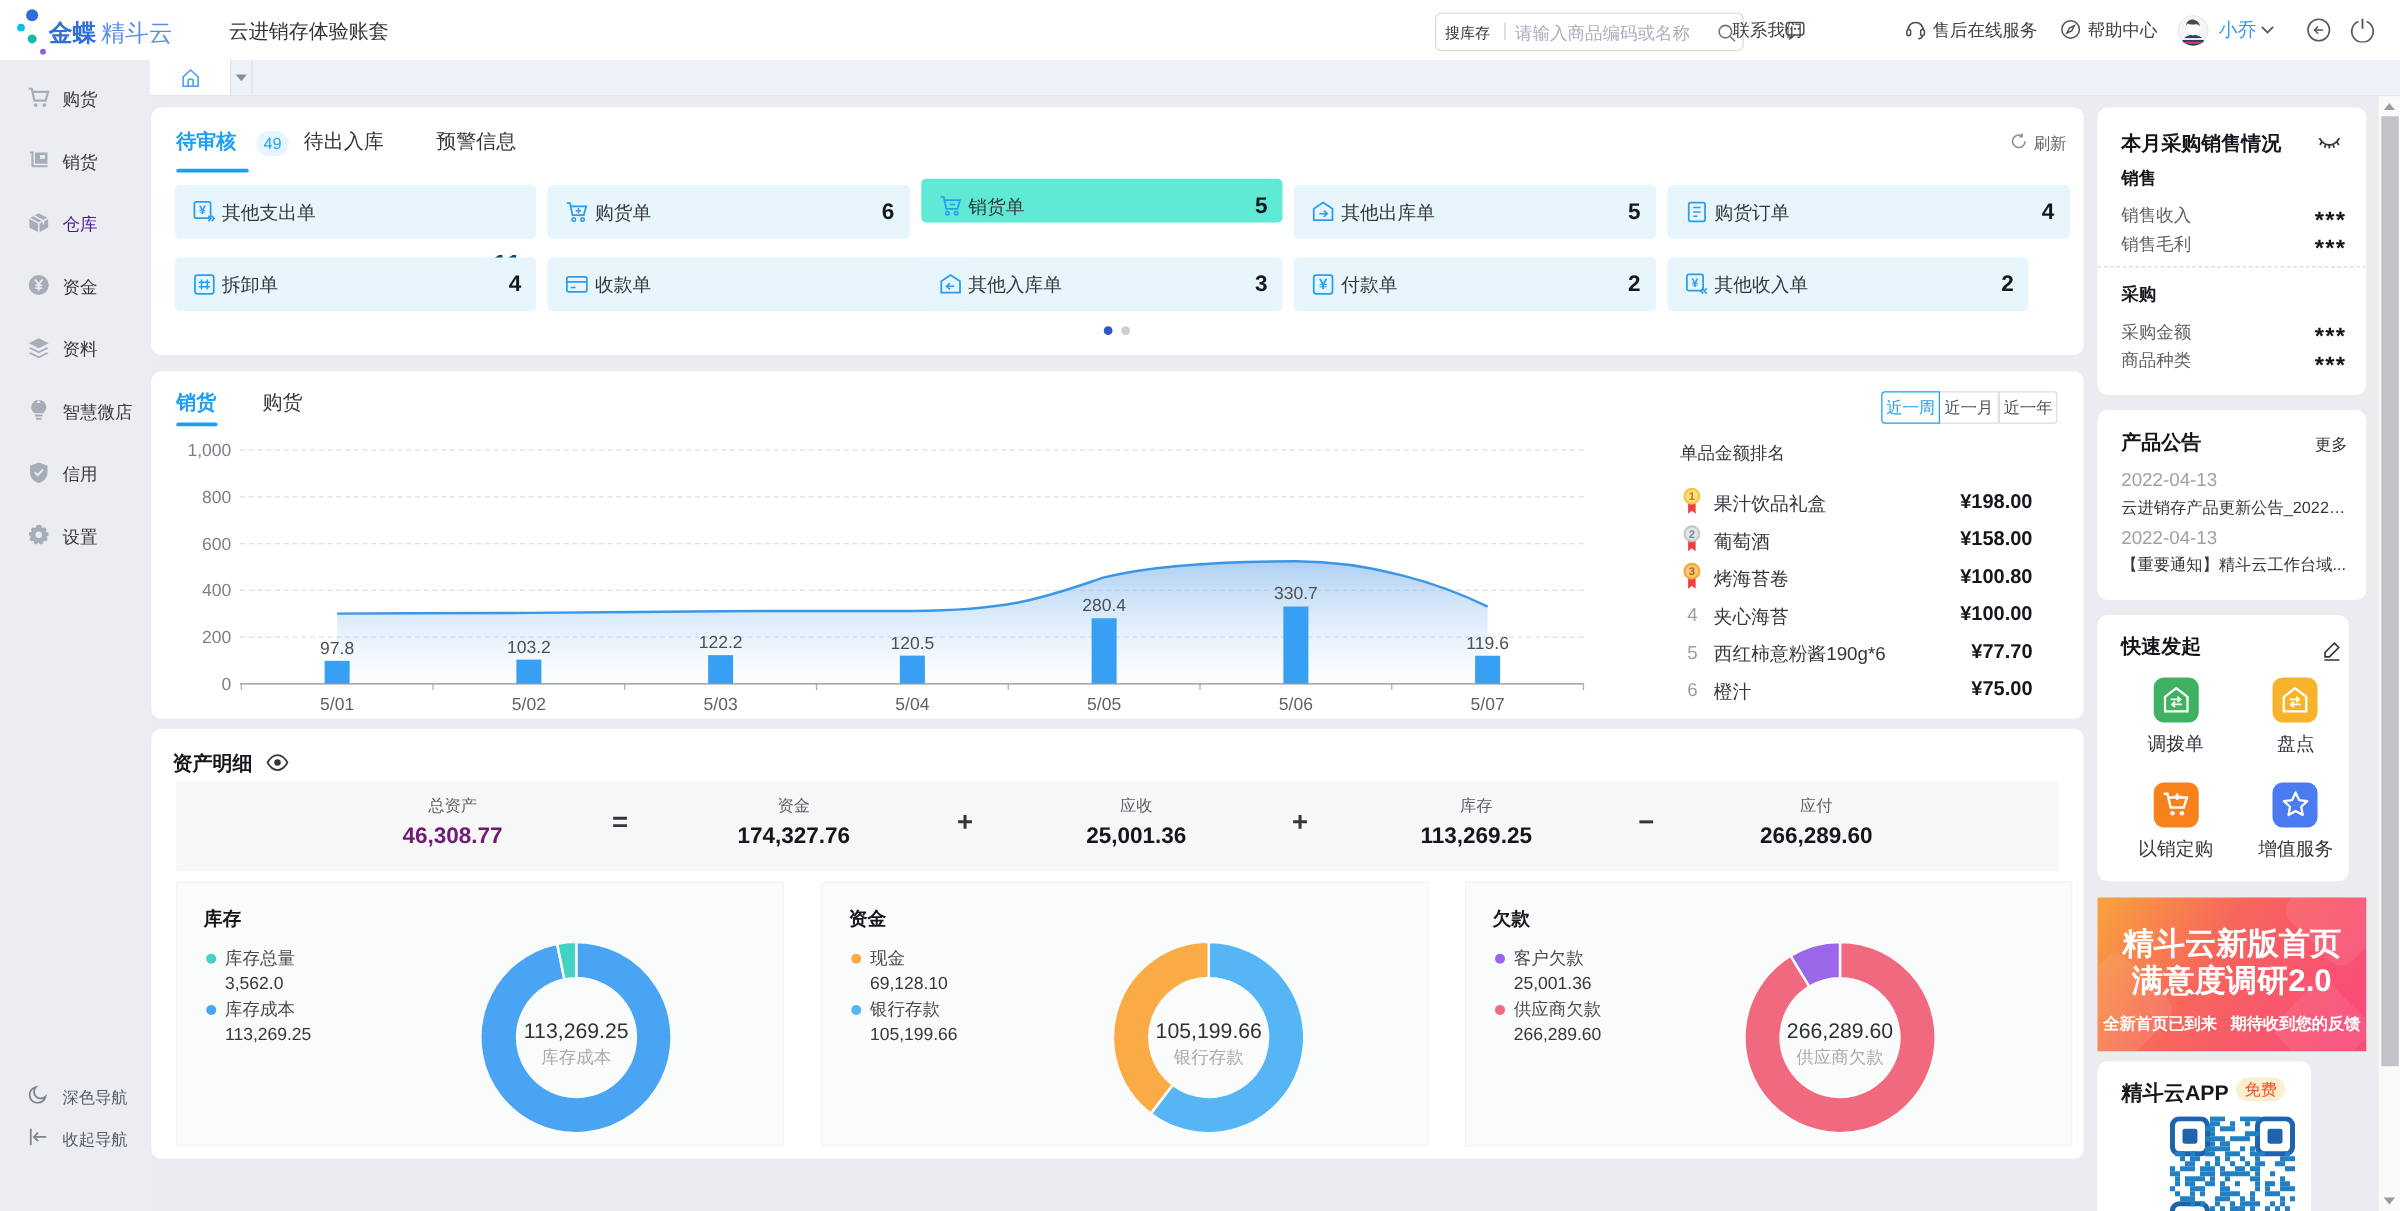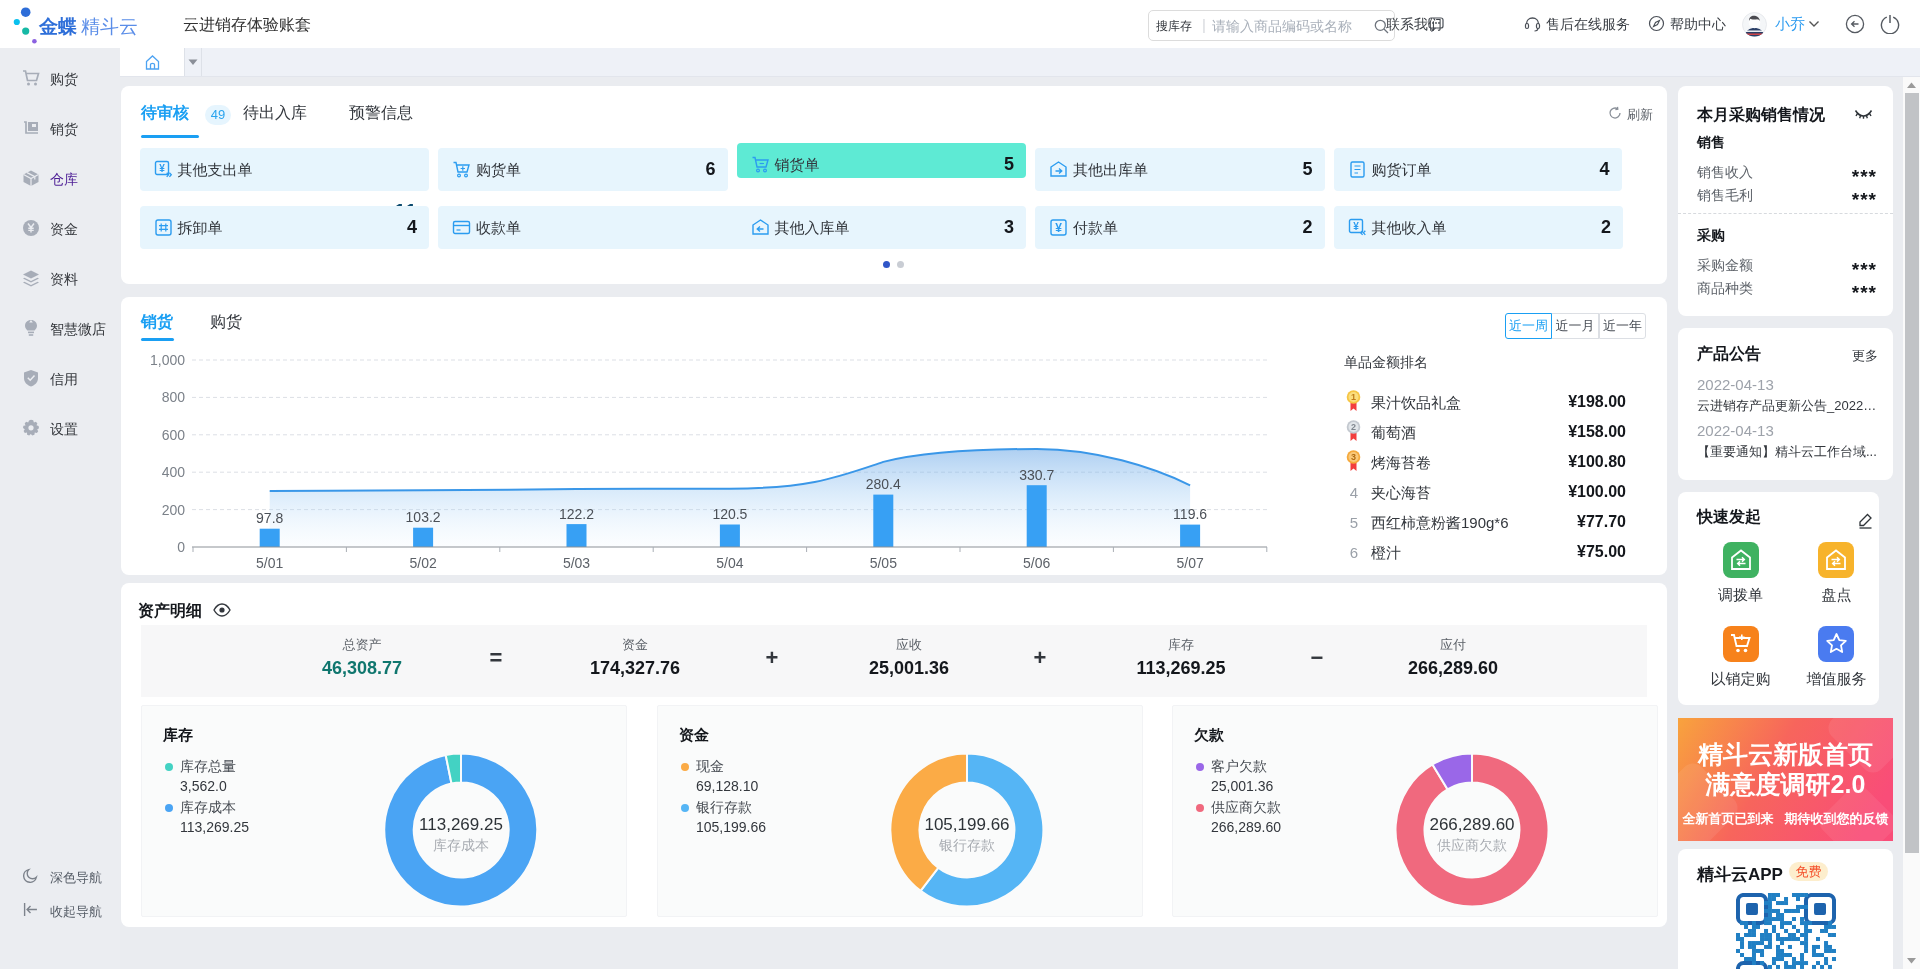--- a/index.html
+++ b/index.html
@@ -205,21 +205,21 @@
     <div class="abs" style="right:12px;top:11px;font-size:18px;font-weight:bold;color:#14171c;">5</div>
   </div>
   <div class="abs" style="left:914px;top:62px;width:289.5px;height:43px;background:#e7f5fd;border-radius:4px;">
     <svg class="abs" style="left:14px;top:12px" width="19" height="19" viewBox="0 0 19 19">
         <path d="M2 7 L9.5 2 L17 7 L17 16 L2 16 Z" fill="none" stroke="#2b9cf0" stroke-width="1.4"></path>
         <path d="M6.5 11 L12.5 11 M10 8.5 L12.8 11 L10 13.5" fill="none" stroke="#2b9cf0" stroke-width="1.3"></path>
       </svg>
     <div class="abs" style="left:38px;top:13px;font-size:15px;color:#33373d;">其他出库单</div>
     <div class="abs" style="right:12px;top:11px;font-size:18px;font-weight:bold;color:#14171c;">5</div>
   </div>
-  <div class="abs" style="left:1212.5px;top:62px;width:288px;height:43px;background:#e7f5fd;border-radius:4px;">
+  <div class="abs" style="left:1212.5px;top:62px;width:322px;height:43px;background:#e7f5fd;border-radius:4px;">
     <svg class="abs" style="left:14px;top:12px" width="19" height="19" viewBox="0 0 19 19">
         <rect x="3" y="2" width="13" height="15" rx="1.5" fill="none" stroke="#2b9cf0" stroke-width="1.4"></rect>
         <path d="M6.5 6 L12.5 6 M6.5 9.5 L12.5 9.5 M6.5 13 L10 13" fill="none" stroke="#2b9cf0" stroke-width="1.2"></path>
       </svg>
     <div class="abs" style="left:38px;top:13px;font-size:15px;color:#33373d;">购货订单</div>
     <div class="abs" style="right:12px;top:11px;font-size:18px;font-weight:bold;color:#14171c;">4</div>
   </div>
 
   <div class="abs" style="left:18.5px;top:120px;width:289.5px;height:43px;background:#e7f5fd;border-radius:4px;">
     <svg class="abs" style="left:14px;top:12px" width="19" height="19" viewBox="0 0 19 19">
@@ -384,21 +384,21 @@
 
 <div class="panel" id="panel3" style="left:121px;top:583px;width:1546px;height:344px;">
   <div class="abs" style="left:17px;top:18px;font-size:16px;font-weight:bold;color:#14171c;">资产明细</div>
   <svg class="abs" style="left:92px;top:20px" width="18" height="14" viewBox="0 0 18 14">
       <path d="M1 7 C3.5 2.5 6 1 9 1 C12 1 14.5 2.5 17 7 C14.5 11.5 12 13 9 13 C6 13 3.5 11.5 1 7 Z" fill="none" stroke="#33373d" stroke-width="1.4"></path>
       <circle cx="9" cy="7" r="2.6" fill="#33373d"></circle>
     </svg>
 
   <div class="abs" style="left:20px;top:42px;width:1506px;height:72px;background:#f7f7f8;">
     <div class="abs" style="left:141px;top:11px;width:160px;text-align:center;font-size:13px;color:#5d6269;">总资产</div>
-    <div class="abs" style="left:141px;top:33px;width:160px;text-align:center;font-size:18px;font-weight:bold;color:#0f766e;">46,308.77</div>
+    <div class="abs" style="left:141px;top:33px;width:160px;text-align:center;font-size:18px;font-weight:bold;color:#701a75;">46,308.77</div>
     <div class="abs" style="left:330px;top:20px;width:50px;text-align:center;font-size:22px;font-weight:bold;color:#33373d;">=</div>
     <div class="abs" style="left:414px;top:11px;width:160px;text-align:center;font-size:13px;color:#5d6269;">资金</div>
     <div class="abs" style="left:414px;top:33px;width:160px;text-align:center;font-size:18px;font-weight:bold;color:#14171c;">174,327.76</div>
     <div class="abs" style="left:606px;top:20px;width:50px;text-align:center;font-size:22px;font-weight:bold;color:#33373d;">+</div>
     <div class="abs" style="left:688px;top:11px;width:160px;text-align:center;font-size:13px;color:#5d6269;">应收</div>
     <div class="abs" style="left:688px;top:33px;width:160px;text-align:center;font-size:18px;font-weight:bold;color:#14171c;">25,001.36</div>
     <div class="abs" style="left:874px;top:20px;width:50px;text-align:center;font-size:22px;font-weight:bold;color:#33373d;">+</div>
     <div class="abs" style="left:960px;top:11px;width:160px;text-align:center;font-size:13px;color:#5d6269;">库存</div>
     <div class="abs" style="left:960px;top:33px;width:160px;text-align:center;font-size:18px;font-weight:bold;color:#14171c;">113,269.25</div>
     <div class="abs" style="left:1151px;top:20px;width:50px;text-align:center;font-size:22px;font-weight:bold;color:#33373d;">−</div>
@@ -518,21 +518,21 @@
 
   <div class="abs" style="left:1678px;top:718px;width:215px;height:123px;background:linear-gradient(120deg,#f8a33d 0%,#f7655c 42%,#f94d78 88%);overflow:hidden;">
     <div class="abs" style="left:-20px;top:55px;width:70px;height:70px;background:rgba(255,255,255,0.08);border-radius:12px;transform:rotate(45deg);"></div>
     <div class="abs" style="left:160px;top:-25px;width:70px;height:70px;background:rgba(255,255,255,0.08);border-radius:12px;transform:rotate(45deg);"></div>
     <div class="abs" style="left:150px;top:75px;width:60px;height:60px;background:rgba(255,255,255,0.07);border-radius:10px;transform:rotate(45deg);"></div>
     <div class="abs" style="left:0;top:20px;width:215px;text-align:center;font-size:25px;font-weight:bold;color:#fff;">精斗云新版首页</div>
     <div class="abs" style="left:0;top:50px;width:215px;text-align:center;font-size:25px;font-weight:bold;color:#fff;">满意度调研2.0</div>
     <div class="abs" style="left:0;top:92px;width:215px;text-align:center;font-size:13px;font-weight:bold;color:#fff;">全新首页已到来&nbsp;&nbsp;&nbsp;期待收到您的反馈</div>
   </div>
 
-  <div class="panel" style="left:1678px;top:849px;width:215px;height:120px;border-radius:8px 8px 0 0;">
+  <div class="panel" style="left:1678px;top:849px;width:171px;height:120px;border-radius:8px 8px 0 0;">
     <div class="abs" style="left:19px;top:14px;font-size:17px;font-weight:bold;color:#14171c;">精斗云APP</div>
     <div class="abs" style="left:111px;top:13px;width:39px;height:19px;background:#fdeecd;border-radius:10px;text-align:center;line-height:19px;font-size:13px;color:#f4512c;">免费</div>
     <div class="abs" style="left:58px;top:44px;width:100px;height:76px;overflow:hidden;" id="qrbox"><svg width="100" height="100" viewBox="0 0 107 107">
           <rect x="2.1" y="2.1" width="30.0" height="30.0" fill="none" stroke="#1d63ad" stroke-width="4.3" rx="6"></rect>
           <rect x="10.7" y="10.7" width="12.8" height="12.8" rx="2" fill="#1d63ad"></rect>
           <rect x="74.9" y="2.1" width="30.0" height="30.0" fill="none" stroke="#1d63ad" stroke-width="4.3" rx="6"></rect>
           <rect x="83.5" y="10.7" width="12.8" height="12.8" rx="2" fill="#1d63ad"></rect>
           <rect x="2.1" y="74.9" width="30.0" height="30.0" fill="none" stroke="#1d63ad" stroke-width="4.3" rx="6"></rect>
           <rect x="10.7" y="83.5" width="12.8" height="12.8" rx="2" fill="#1d63ad"></rect>
           <rect x="34.2" y="0.0" width="4.28" height="4.28" fill="#2180c4"></rect>

